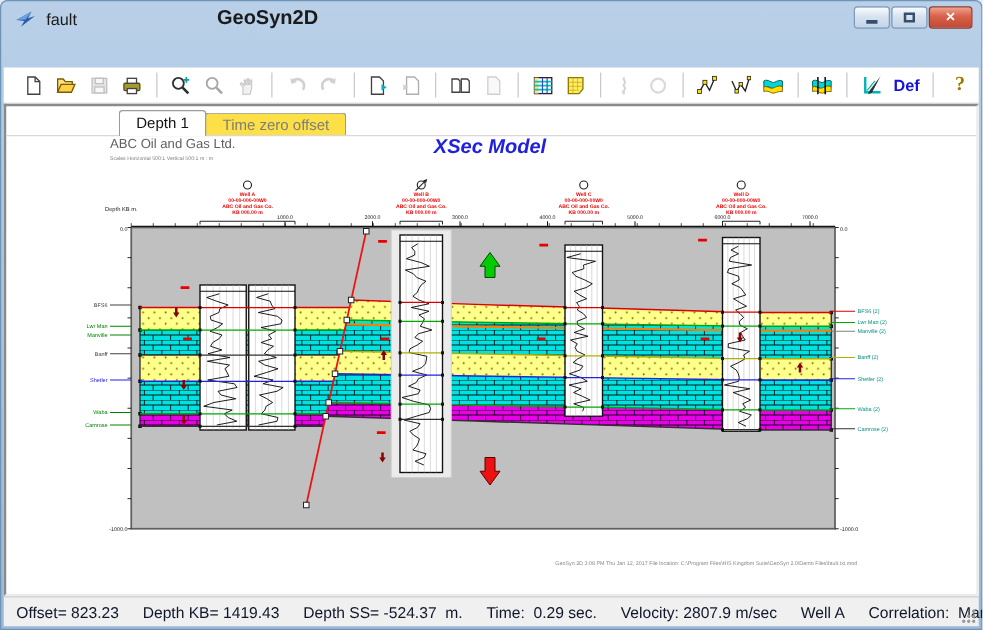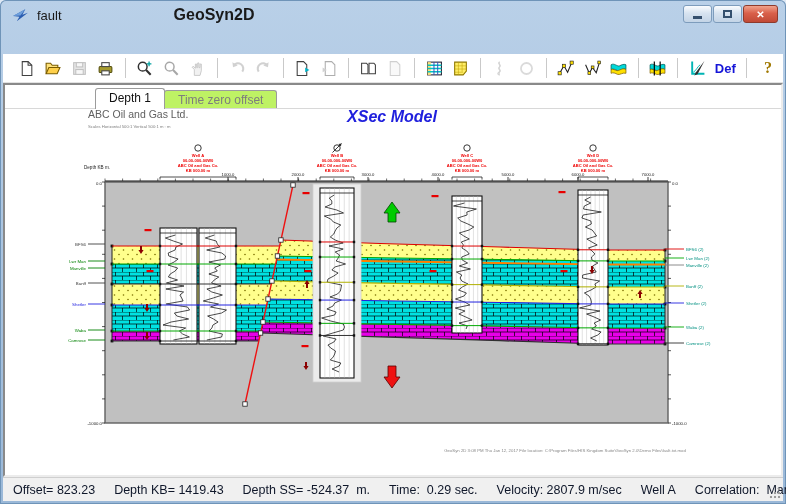--- a/index.html
+++ b/index.html
@@ -31,21 +31,21 @@
   .tbtn svg{width:17px;height:17px;}
   .tbtn.disabled{opacity:.42;filter:grayscale(1);}
   .tbtn.deftext{width:30px;color:#1515d8;font-weight:bold;font-size:13px;font-family:"Liberation Sans",sans-serif;}
   
   .client{position:absolute;left:3px;right:3px;top:83px;height:394px;background:#fff;
     border:2px solid;border-color:#8a8a8a #ececec #ececec #8a8a8a;}
   .tabs{position:absolute;left:90px;top:3px;display:flex;align-items:center;z-index:5;}
   .tab{height:20px;padding:2px 13px 0 13px;font-size:12px;border:1px solid #9b9b9b;border-bottom:none;
     border-radius:3px 3px 0 0;background:#fff;color:#111;position:relative;}
   .tab.active{z-index:2;height:21px;}
-  .tab.inactive{background:#bef264;color:#7d7d7d;height:18px;z-index:1;margin-left:-1px;}
+  .tab.inactive{background:#fde047;color:#7d7d7d;height:18px;z-index:1;margin-left:-1px;}
   .tabline{position:absolute;left:0;right:0;top:23px;height:1px;background:#d8d8d8;}
   .page-svg{position:absolute;left:0;top:0;}
   
   .statusbar{position:absolute;left:3px;right:3px;bottom:3px;height:24px;background:#f0f0f0;
     border-top:1px solid #cfcfcf;display:flex;align-items:center;padding-left:10px;font-size:12.5px;color:#0f172a;}
   .sseg{margin-right:19px;white-space:pre;}
   .grip{position:absolute;right:2px;bottom:2px;width:12px;height:12px;
     background:
      radial-gradient(circle at 2px 10px,#9a9a9a 1px,transparent 1.6px),
      radial-gradient(circle at 6px 10px,#9a9a9a 1px,transparent 1.6px),

